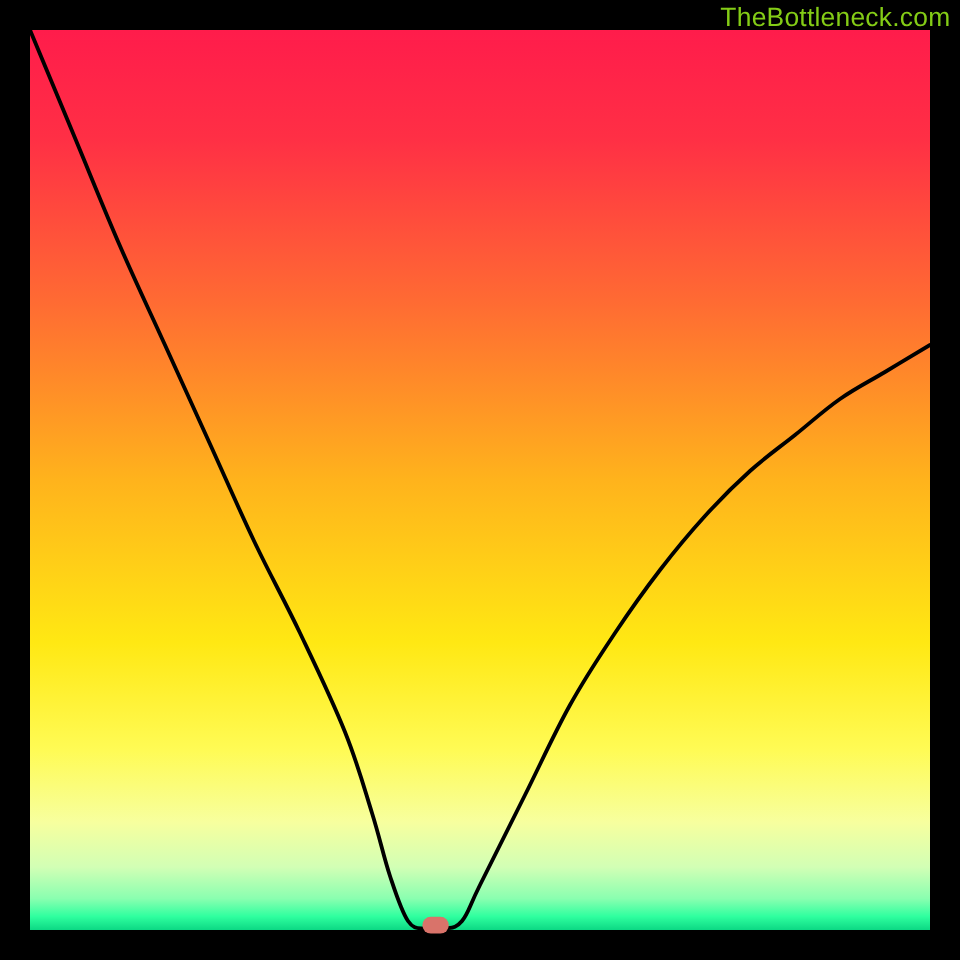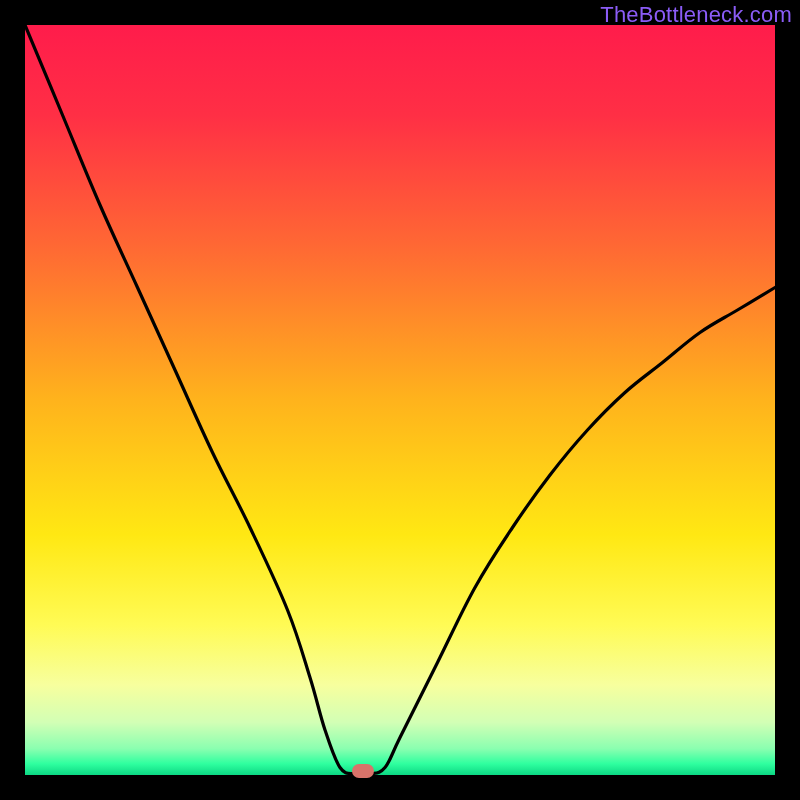--- a/index.html
+++ b/index.html
@@ -14,21 +14,21 @@
   .frame {
     position: relative;
     width: 800px;
     height: 800px;
     background: #000;
   }
   .watermark {
     position: absolute;
     top: 2px;
     right: 8px;
-    color: #8b5cf6;
+    color: #84cc16;
     font-size: 22px;
     font-weight: 500;
     letter-spacing: 0.2px;
     z-index: 10;
   }
   .plot-area {
     position: absolute;
     left: 25px;
     top: 25px;
     width: 750px;

